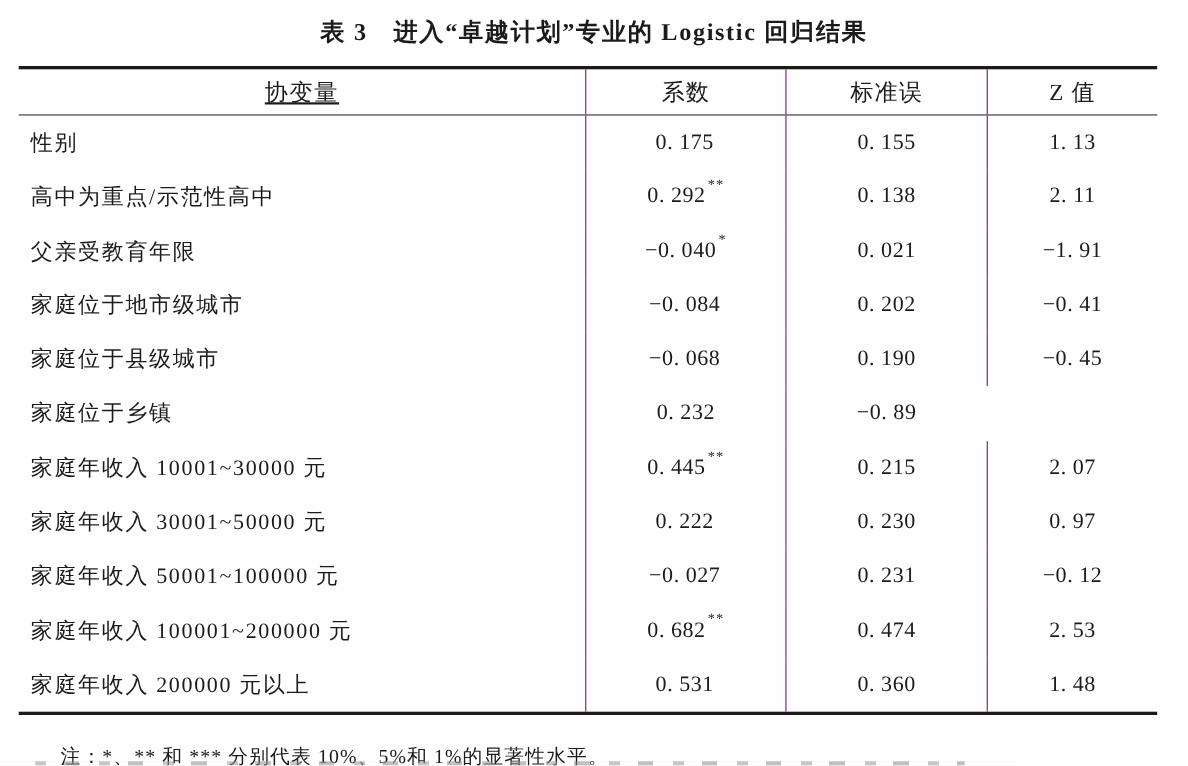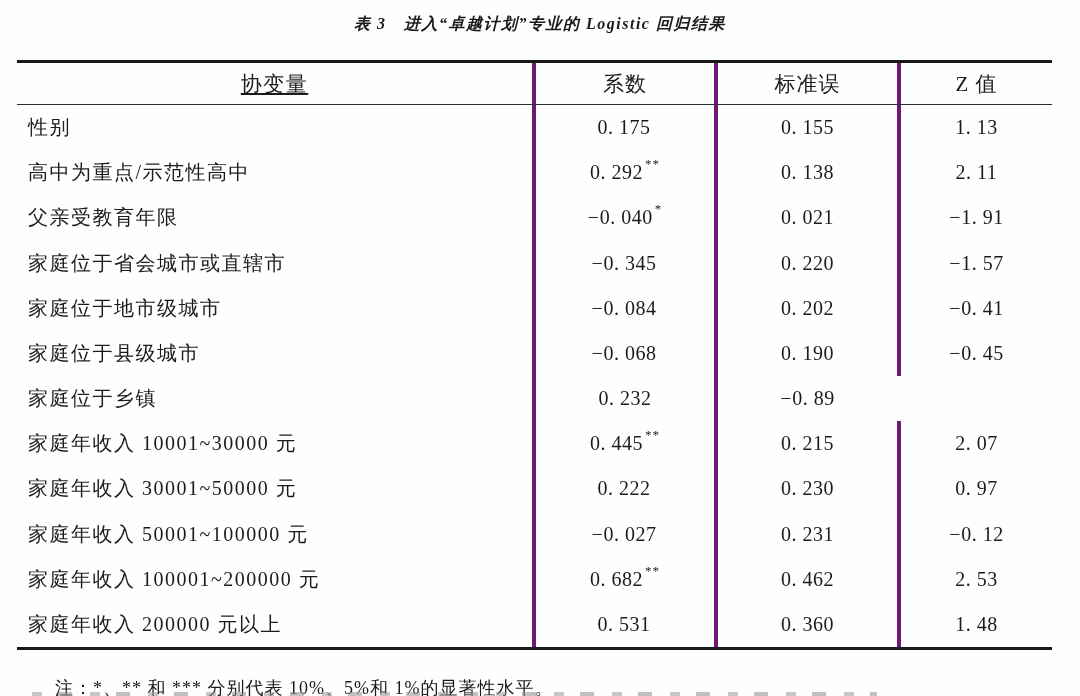--- a/index.html
+++ b/index.html
@@ -9,24 +9,23 @@
     width:1080px; height:696px;
     margin:0 auto;
     background:#fefefe;
     color:#1b1b1b;
     font-family:"Liberation Serif","DejaVu Serif",serif;
     overflow:hidden;
   }
   .title {
     position:absolute; top:14px; left:0; width:100%;
     text-align:center;
-    font-size:16px; font-weight:bold;
+    font-size:22px; font-weight:bold;
     letter-spacing:1.5px;
     white-space:pre;
-    font-style:italic;
   }
   .reg-table {
     position:absolute; left:17px; top:60px; width:1035px;
     border-top:3px solid #1a1a1a;
     border-bottom:3px solid #1a1a1a;
   }
   .grid-row {
     display:grid;
     grid-template-columns:515px 182px 183px 155px;
   }
@@ -38,21 +37,21 @@
     height:542px;
     display:flex; flex-direction:column;
   }
   .tr { flex:1; }
   .cell {
     display:flex; align-items:center; justify-content:center;
     font-size:20px;
     letter-spacing:0.5px;
   }
   .th { font-size:21px; letter-spacing:1px; }
-  .c2,.c3,.c4 { border-left:4px solid #701a75; }
+  .c2,.c3,.c4 { border-left:1px solid #701a75; }
   .label-cell {
     justify-content:flex-start;
     padding-left:11px;
     letter-spacing:1.5px;
   }
   .num { white-space:pre; }
   .stars {
     font-size:13px;
     letter-spacing:1px;
     align-self:flex-start;
@@ -111,29 +110,20 @@
   <div class="grid-row tr">
     <div class="cell label-cell">父亲受教育年限</div>
     <div class="cell c2">
       <span class="num">−0. 040</span>
             <span class="stars">*</span>
     </div>
     <div class="cell c3 num">0. 021</div>
     <div class="cell c4 num">−1. 91</div>
   </div>
 
-  <div class="grid-row tr">
-    <div class="cell label-cell">家庭位于省会城市或直辖市</div>
-    <div class="cell c2">
-      <span class="num">−0. 345</span>
-            <span class="stars"></span>
-    </div>
-    <div class="cell c3 num">0. 220</div>
-    <div class="cell c4 num">−1. 57</div>
-  </div>
 
   <div class="grid-row tr">
     <div class="cell label-cell">家庭位于地市级城市</div>
     <div class="cell c2">
       <span class="num">−0. 084</span>
             <span class="stars"></span>
     </div>
     <div class="cell c3 num">0. 202</div>
     <div class="cell c4 num">−0. 41</div>
   </div>
@@ -183,21 +173,21 @@
     <div class="cell c3 num">0. 231</div>
     <div class="cell c4 num">−0. 12</div>
   </div>
 
   <div class="grid-row tr">
     <div class="cell label-cell">家庭年收入 100001~200000 元</div>
     <div class="cell c2">
       <span class="num">0. 682</span>
             <span class="stars">**</span>
     </div>
-    <div class="cell c3 num">0. 462</div>
+    <div class="cell c3 num">0. 474</div>
     <div class="cell c4 num">2. 53</div>
   </div>
 
   <div class="grid-row tr">
     <div class="cell label-cell">家庭年收入 200000 元以上</div>
     <div class="cell c2">
       <span class="num">0. 531</span>
             <span class="stars"></span>
     </div>
     <div class="cell c3 num">0. 360</div>

